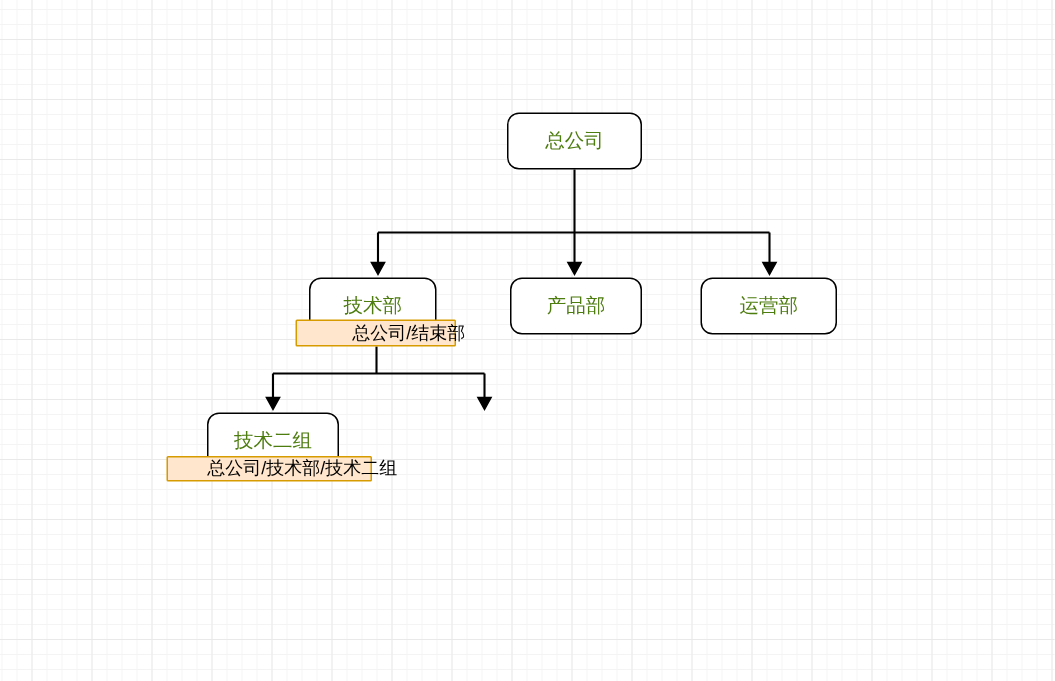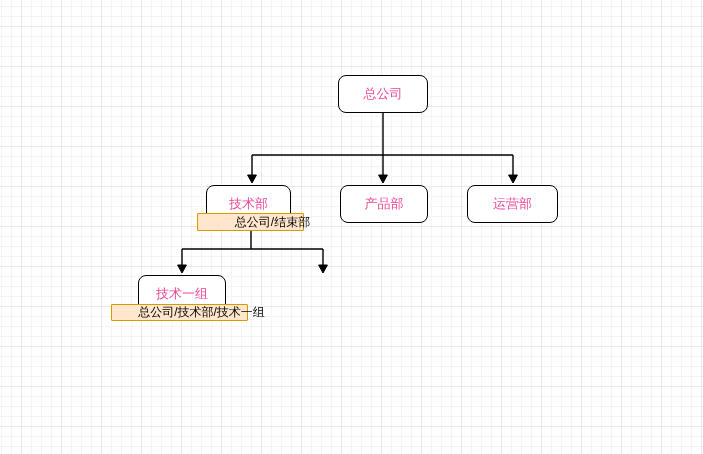--- a/index.html
+++ b/index.html
@@ -19,21 +19,21 @@
     background-size:40px 40px,40px 40px,10px 10px,10px 10px;
     background-position:21px 0,0 26px,1px 0,0 6px;
   }
   .wires{position:absolute;left:0;top:0;width:703px;height:454px;}
   .wires path{fill:none;stroke:#000000;stroke-width:1.4px;}
   .wires polygon{fill:#000000;stroke:#000000;}
   .node{
     position:absolute;box-sizing:border-box;
     background:#ffffff;border:1.5px solid #000000;border-radius:8px;
     display:flex;align-items:center;justify-content:center;
-    font-size:13px;color:#ec4899;z-index:2;
+    font-size:13px;color:#4d7c0f;z-index:2;
   }
   .tag{
     position:absolute;box-sizing:border-box;
     background:#ffe6cc;border:1.5px solid #d79b00;border-radius:1px;
     display:flex;align-items:center;justify-content:center;
     font-size:12px;color:#000000;white-space:nowrap;z-index:3;padding-left:44px;
   }
 </style>
 </head>
 <body>
@@ -71,26 +71,26 @@
 
   <div class="node" style="left:340px;top:185px;width:88px;height:38px">
     <span>产品部</span>
   </div>
 
   <div class="node" style="left:467px;top:185px;width:91px;height:38px">
     <span>运营部</span>
   </div>
 
   <div class="node" style="left:138px;top:275px;width:88px;height:38px">
-    <span>技术一组</span>
+    <span>技术二组</span>
   </div>
 
 
   <div class="tag" style="left:197px;top:213px;width:107px;height:18px">
     <span>总公司/结束部</span>
   </div>
 
   <div class="tag" style="left:111px;top:304px;width:137px;height:17px">
-    <span>总公司/技术部/技术一组</span>
+    <span>总公司/技术部/技术二组</span>
   </div>
 
 
 </div>
 
 </body></html>

